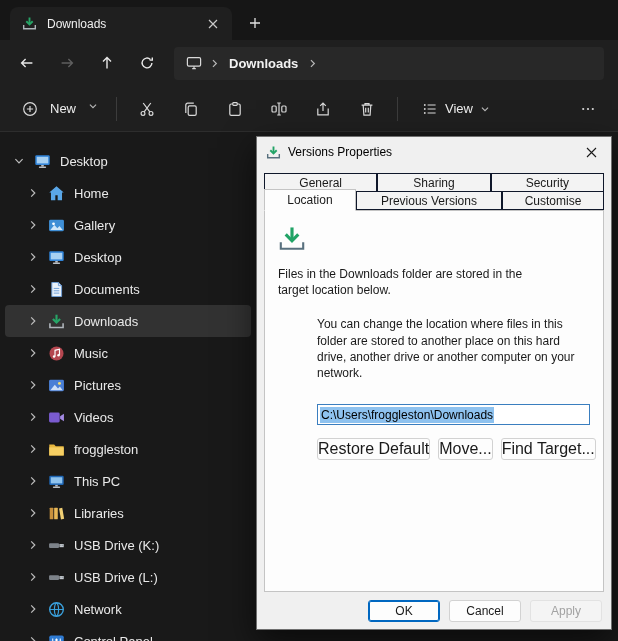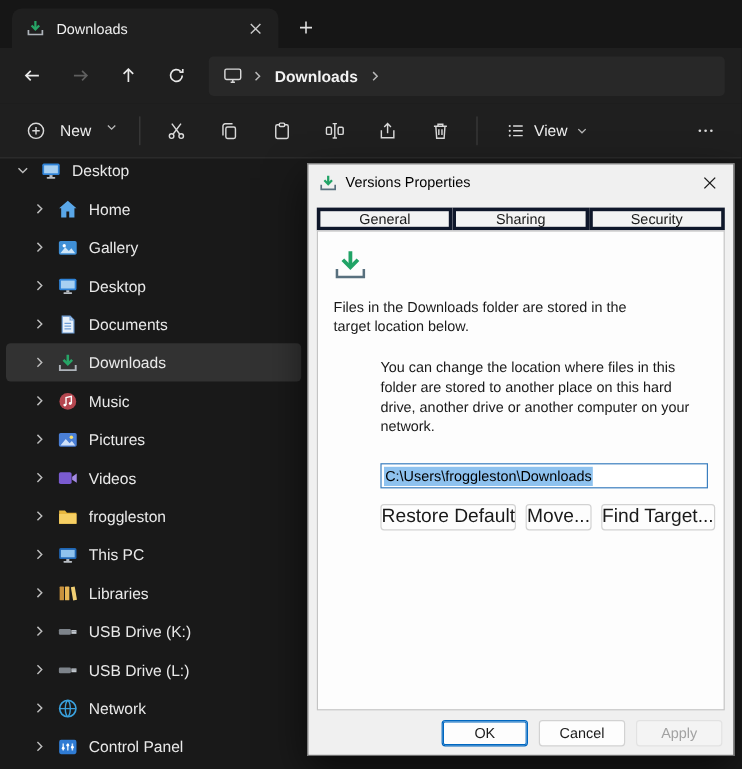--- a/index.html
+++ b/index.html
@@ -24,40 +24,40 @@
 
   
   .toolbar{height:46px;background:#1f1f1f;border-bottom:1px solid #2d2d2d;display:flex;align-items:center;padding:0 12px;}
   .tb-new{display:flex;align-items:flex-start;gap:12px;padding:7px 10px;border-radius:4px;font-size:13px;color:#ededed;}
   .tb-sep{width:1px;height:24px;background:#3c3c3c;margin:0 8px;flex:0 0 1px;}
   .tb-ic{width:44px;height:34px;display:flex;align-items:center;justify-content:center;border-radius:4px;}
   .tb-drop{display:flex;align-items:center;gap:7px;padding:7px 10px;border-radius:4px;font-size:13px;color:#ededed;margin-left:6px;}
   .tb-more{margin-left:auto;width:36px;height:34px;display:flex;align-items:center;justify-content:center;border-radius:4px;}
 
   
-  .sidebar{position:absolute;left:0;top:118px;width:256px;bottom:0;padding-top:8px;overflow:hidden;}
+  .sidebar{position:absolute;left:0;top:137px;width:256px;bottom:0;padding-top:8px;overflow:hidden;}
   .srow{height:32px;display:flex;align-items:center;gap:9px;margin:0 5px;padding-left:22px;border-radius:4px;
         font-size:13px;color:#e9e9e9;white-space:nowrap;}
   .srow.root{padding-left:8px;}
   .srow.selected{background:#323232;}
   .schev{width:12px;flex:0 0 12px;display:flex;justify-content:center;}
   .sic{width:17px;flex:0 0 17px;display:flex;}
 
   
   .dialog{position:absolute;left:256px;top:136px;width:356px;height:494px;background:#f0f0f0;
           border:1px solid #6f6f6f;box-shadow:0 12px 32px rgba(0,0,0,.6);color:#000;
           display:flex;flex-direction:column;font-size:12px;}
   .dlg-title{height:30px;display:flex;align-items:center;gap:7px;padding:0 2px 0 9px;flex:0 0 30px;}
   .dlg-title-label{flex:1;font-size:12px;color:#000;white-space:nowrap;}
   .dlg-close{width:36px;height:26px;display:flex;align-items:center;justify-content:center;border-radius:2px;}
 
   .dlg-tabstrip{padding:6px 7px 0;flex:0 0 auto;position:relative;}
   .trow{display:flex;}
   .dtab{height:19px;display:flex;align-items:center;justify-content:center;font-size:12px;
-        background:#f3f3f3;border:3px solid #0f172a;color:#1a1a1a;white-space:nowrap;}
+        background:#f3f3f3;border:1px solid #0f172a;color:#1a1a1a;white-space:nowrap;}
   .trow1 .dtab{flex:1;}
   .trow2 .dtab{margin-top:-1px;}
   .t-loc{flex:0 0 27%;}
   .t-prev{flex:1;}
   .t-cust{flex:0 0 30%;}
   .dtab.active{background:#fdfdfd;border-color:#c4c4c4;border-bottom:1px solid #fdfdfd;
                height:22px;margin-top:-3px;margin-bottom:-1px;position:relative;z-index:3;}
 
   .dlg-page{margin:0 7px;flex:1;background:#fdfdfd;border:1px solid #c4c4c4;padding:12px 13px;position:relative;z-index:1;}
   .info-row{display:flex;gap:11px;margin-top:2px;flex-direction:column;}
@@ -503,20 +503,25 @@
         </svg>
     </span>
   </div>
 
   <div class="dlg-tabstrip">
     <div class="trow trow1">
       <div class="dtab">General</div>
       <div class="dtab">Sharing</div>
       <div class="dtab">Security</div>
     </div>
+    <div class="trow trow2">
+      <div class="dtab active t-loc">Location</div>
+      <div class="dtab t-prev">Previous Versions</div>
+      <div class="dtab t-cust">Customise</div>
+    </div>
   </div>
 
   <div class="dlg-page">
     <div class="info-row">
       <span class="info-icon">
         <svg width="28" height="28" viewBox="0 0 16 16">
             <path d="M8 1.4v7" stroke="#21a366" stroke-width="1.8" fill="none"></path>
             <path d="M4.4 5.4 8 9l3.6-3.6" fill="none" stroke="#21a366" stroke-width="1.8"></path>
             <path d="M1.6 9.8v3.8h12.8V9.8" fill="none" stroke="#58707e" stroke-width="1.2"></path>
           </svg>

